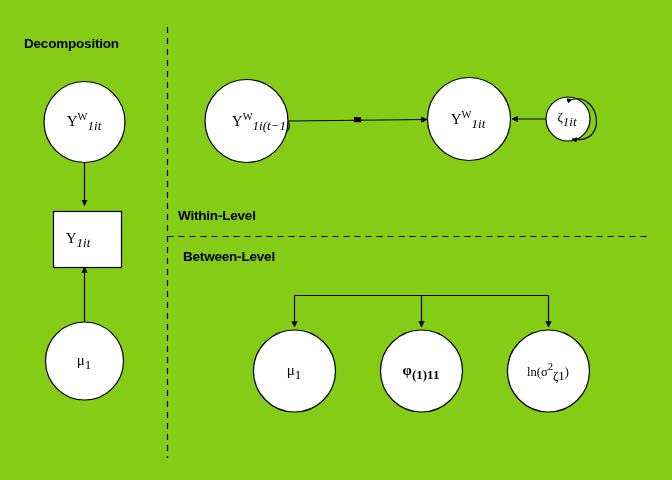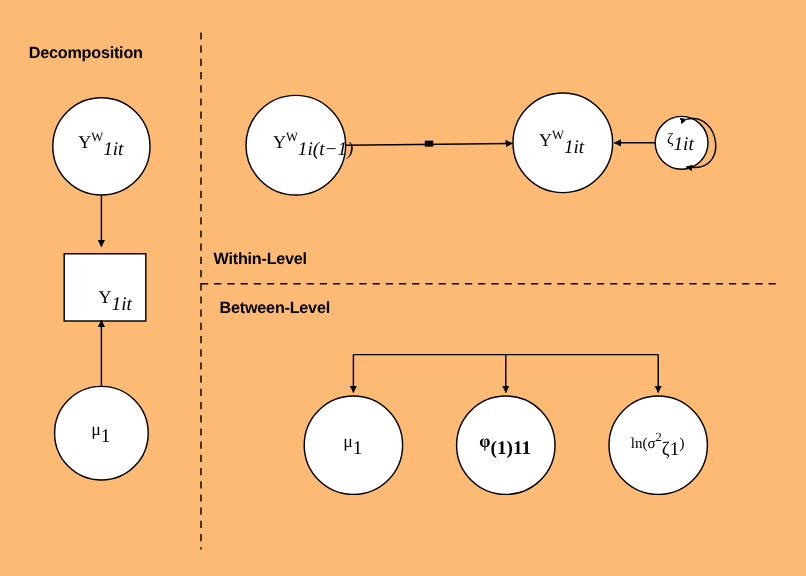--- a/index.html
+++ b/index.html
@@ -1,19 +1,19 @@
 <!DOCTYPE html>
 <html><head>
 <meta charset="utf-8">
 <style>
   html,body{margin:0;padding:0;background:#ffffff;}
   #canvas{
     position:relative;
     width:672px;height:480px;
-    background:#fdba74;
+    background:#84cc16;
     overflow:hidden;
     font-family:"Liberation Serif", serif;
   }
   .section-title{
     position:absolute;
     font-family:"Liberation Sans", sans-serif;
     font-weight:bold;
     font-size:13.5px;
     color:#000;
     white-space:nowrap;
@@ -22,21 +22,21 @@
   #svg-layer{position:absolute;left:0;top:0;width:672px;height:480px;}
   .node-label{
     position:absolute;
     font-family:"Liberation Serif", serif;
     font-size:15px;
     color:#000;
     white-space:nowrap;
     transform:translate(-50%,-50%);
     line-height:1;
   }
-  .node-label .sub{font-size:16px;vertical-align:-0.35em;}
+  .node-label .sub{font-size:13px;vertical-align:-0.35em;}
   .node-label .sup{font-size:10.5px;vertical-align:0.55em;}
   .node-label .it{font-style:italic;}
   .small-node{font-size:13px;text-align:right;}
   .tiny-node{font-size:12.5px;}
 </style>
 </head>
 <body>
 
 <div id="canvas">
 
@@ -87,21 +87,21 @@
   <div class="section-title" style="left:24px;top:36px;">Decomposition</div>
 
   <div class="section-title" style="left:178px;top:208px;">Within-Level</div>
 
   <div class="section-title" style="left:183px;top:249px;text-align:right;">Between-Level</div>
 
   <div class="node-label" style="left:84px;top:122px;">
     <span>Y</span><span class="sup">W</span><span class="sub it">1it</span>
   </div>
 
-  <div class="node-label" style="left:96px;top:240px;margin-top:12px;">
+  <div class="node-label" style="left:78px;top:240px;">
     <span>Y</span><span class="sub it">1it</span>
   </div>
 
   <div class="node-label" style="left:84px;top:362px;">
     <span>μ</span><span class="sub">1</span>
   </div>
 
   <div class="node-label" style="left:261px;top:122px;">
     <span>Y</span><span class="sup">W</span><span class="sub it">1i(t−1)</span>
   </div>

